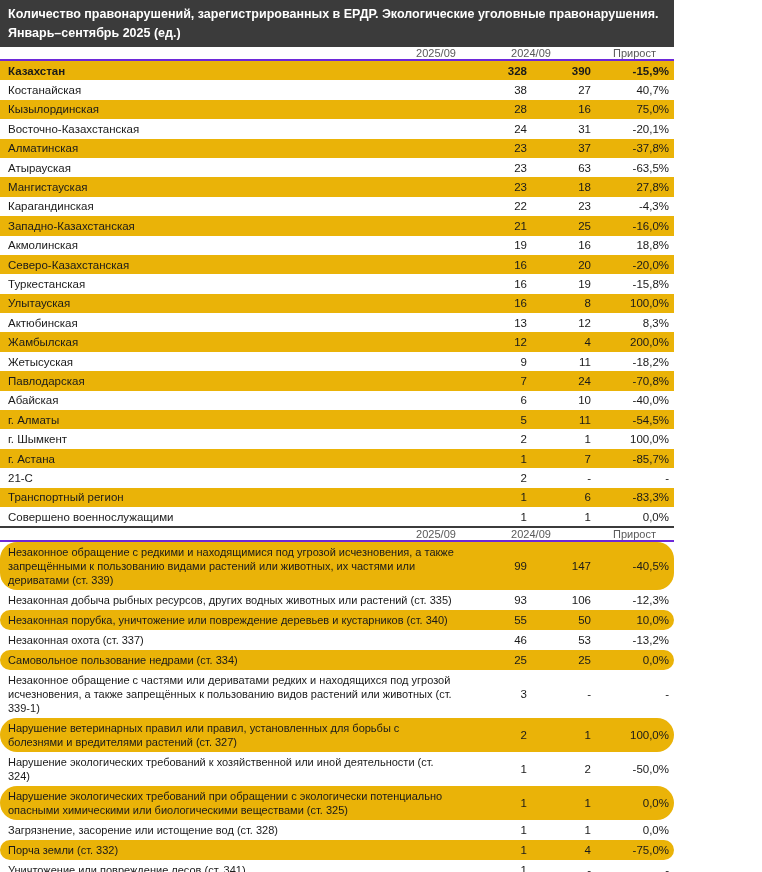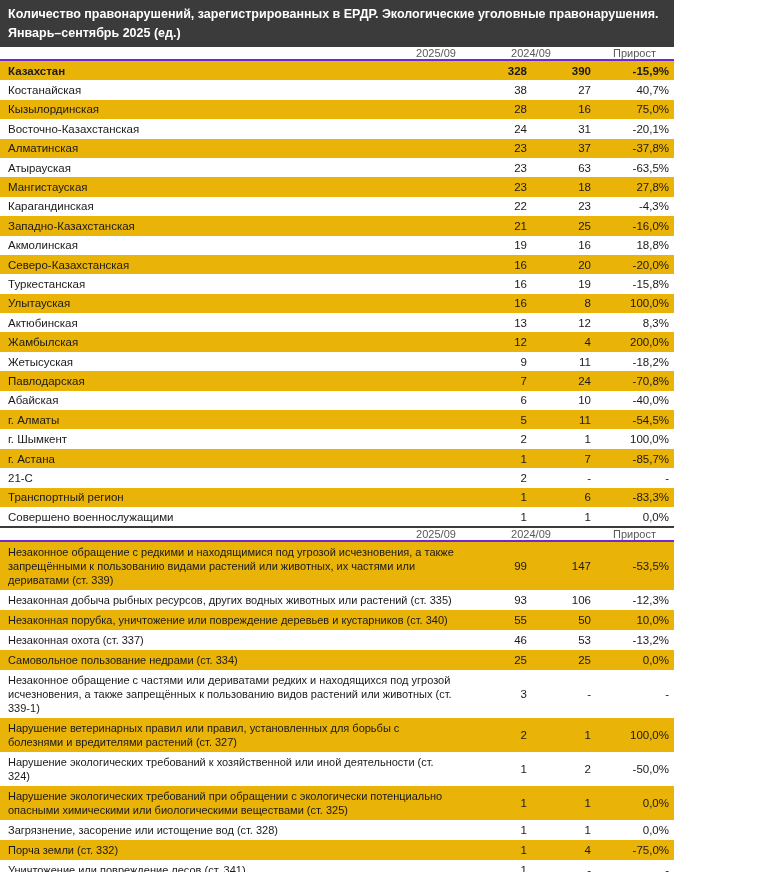--- a/index.html
+++ b/index.html
@@ -20,21 +20,21 @@
   .trow { display:flex; align-items:center; font-size:11.5px; }
   .trow.alt { background:#eab308; }
   .trow.bold { font-weight:bold; }
   .tlabel { flex:1; padding-left:8px; padding-right:14px; }
   .tcell { text-align:right; }
   .c1 { width:62px; padding-right:4px; }
   .c2 { width:64px; padding-right:4px; }
   .c3 { width:79px; padding-right:5px; }
 
   #regions-table .trow { height:19.4px; }
-  #articles-table .trow { padding:3px 0; line-height:14px; }
+  #articles-table .trow { padding:3px 0; line-height:14px;border-radius:17px; }
   #articles-table .tlabel { font-size:11px; }
 
   .footer { display:flex; align-items:center; justify-content:space-between;
             border-top:2px solid #3b3b3b; height:17px; padding:0 0;
             font-size:11px; font-style:italic;margin-top:28px; }
   .footer .source { color:#404040; }
   .footer .brand { font-weight:bold; color:#1a1a1a; font-size:12px; }
   .bottom-bar { height:4px; background:#222222; }
 </style>
 </head>
@@ -206,21 +206,21 @@
     <div class="hcell h1">2025/09</div>
     <div class="hcell h2">2024/09</div>
     <div class="hcell h3">Прирост</div>
   </div>
 
   <div id="articles-table">
       <div class="trow alt">
         <div class="tlabel">Незаконное обращение с редкими и находящимися под угрозой исчезновения, а также запрещёнными к пользованию видами растений или животных, их частями или дериватами (ст. 339)</div>
         <div class="tcell c1">99</div>
         <div class="tcell c2">147</div>
-        <div class="tcell c3">-53,5%</div>
+        <div class="tcell c3">-40,5%</div>
       </div>
       <div class="trow">
         <div class="tlabel">Незаконная добыча рыбных ресурсов, других водных животных или растений (ст. 335)</div>
         <div class="tcell c1">93</div>
         <div class="tcell c2">106</div>
         <div class="tcell c3">-12,3%</div>
       </div>
       <div class="trow alt">
         <div class="tlabel">Незаконная порубка, уничтожение или повреждение деревьев и кустарников (ст. 340)</div>
         <div class="tcell c1">55</div>

